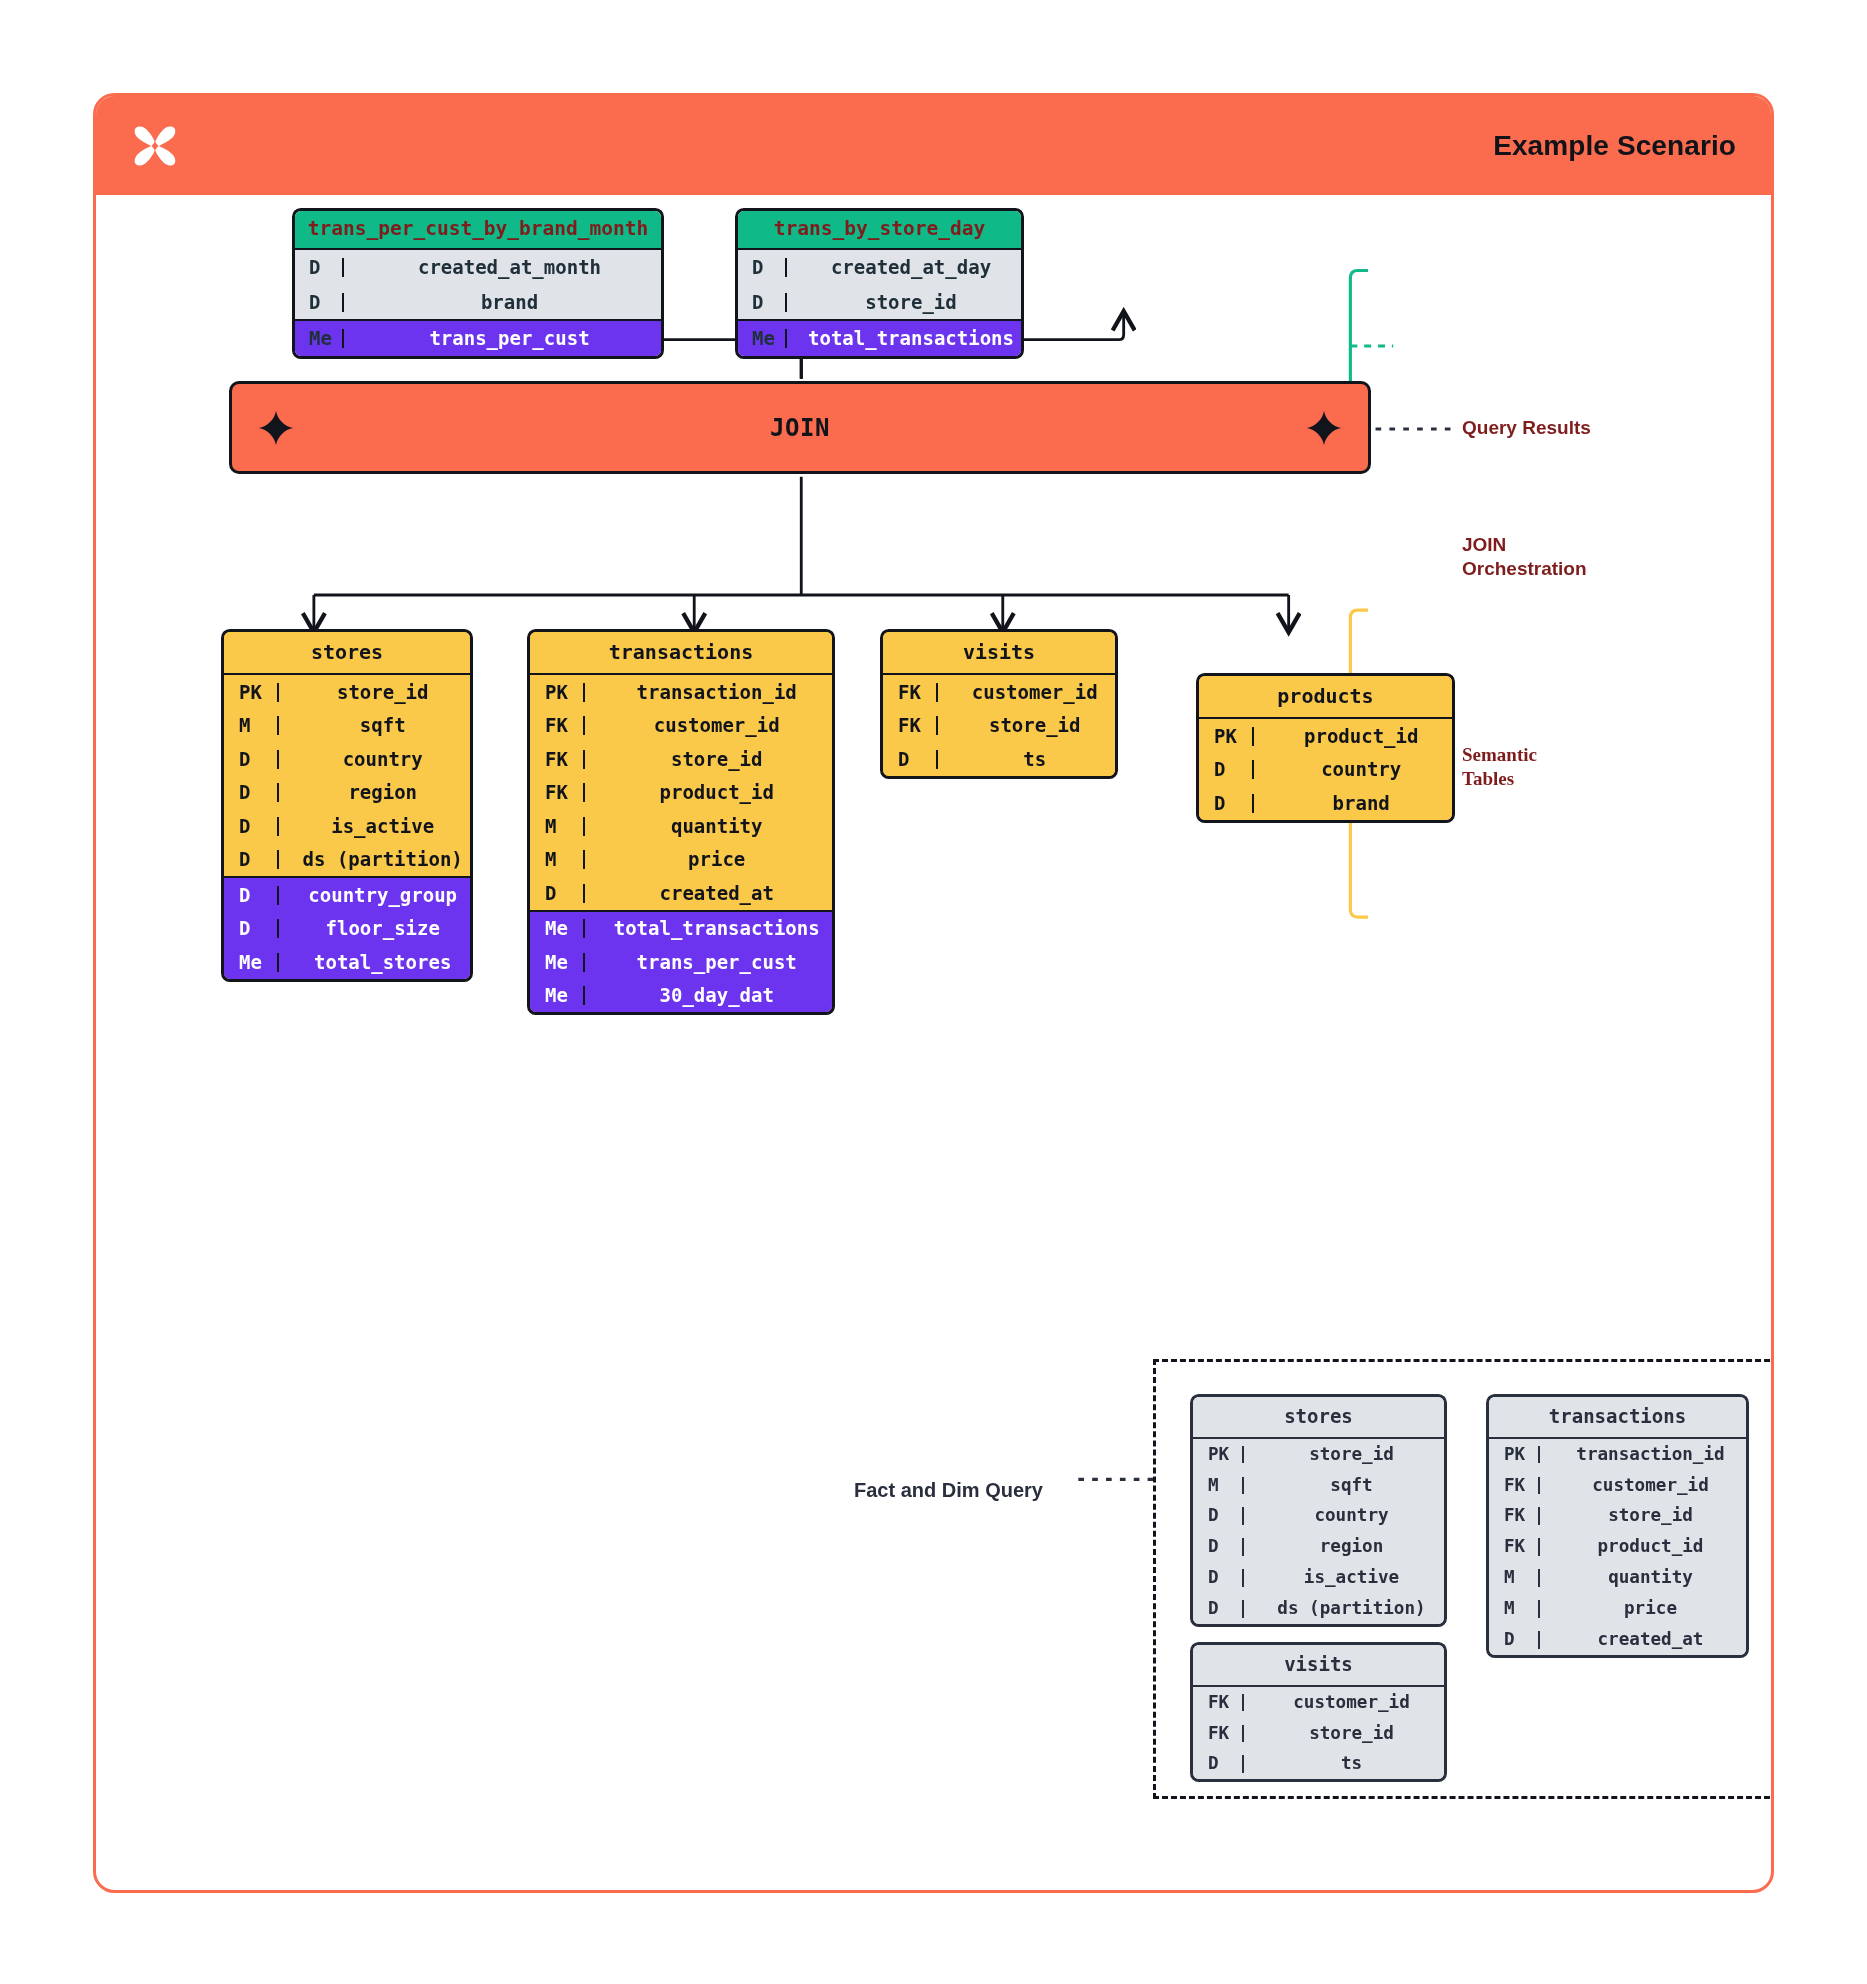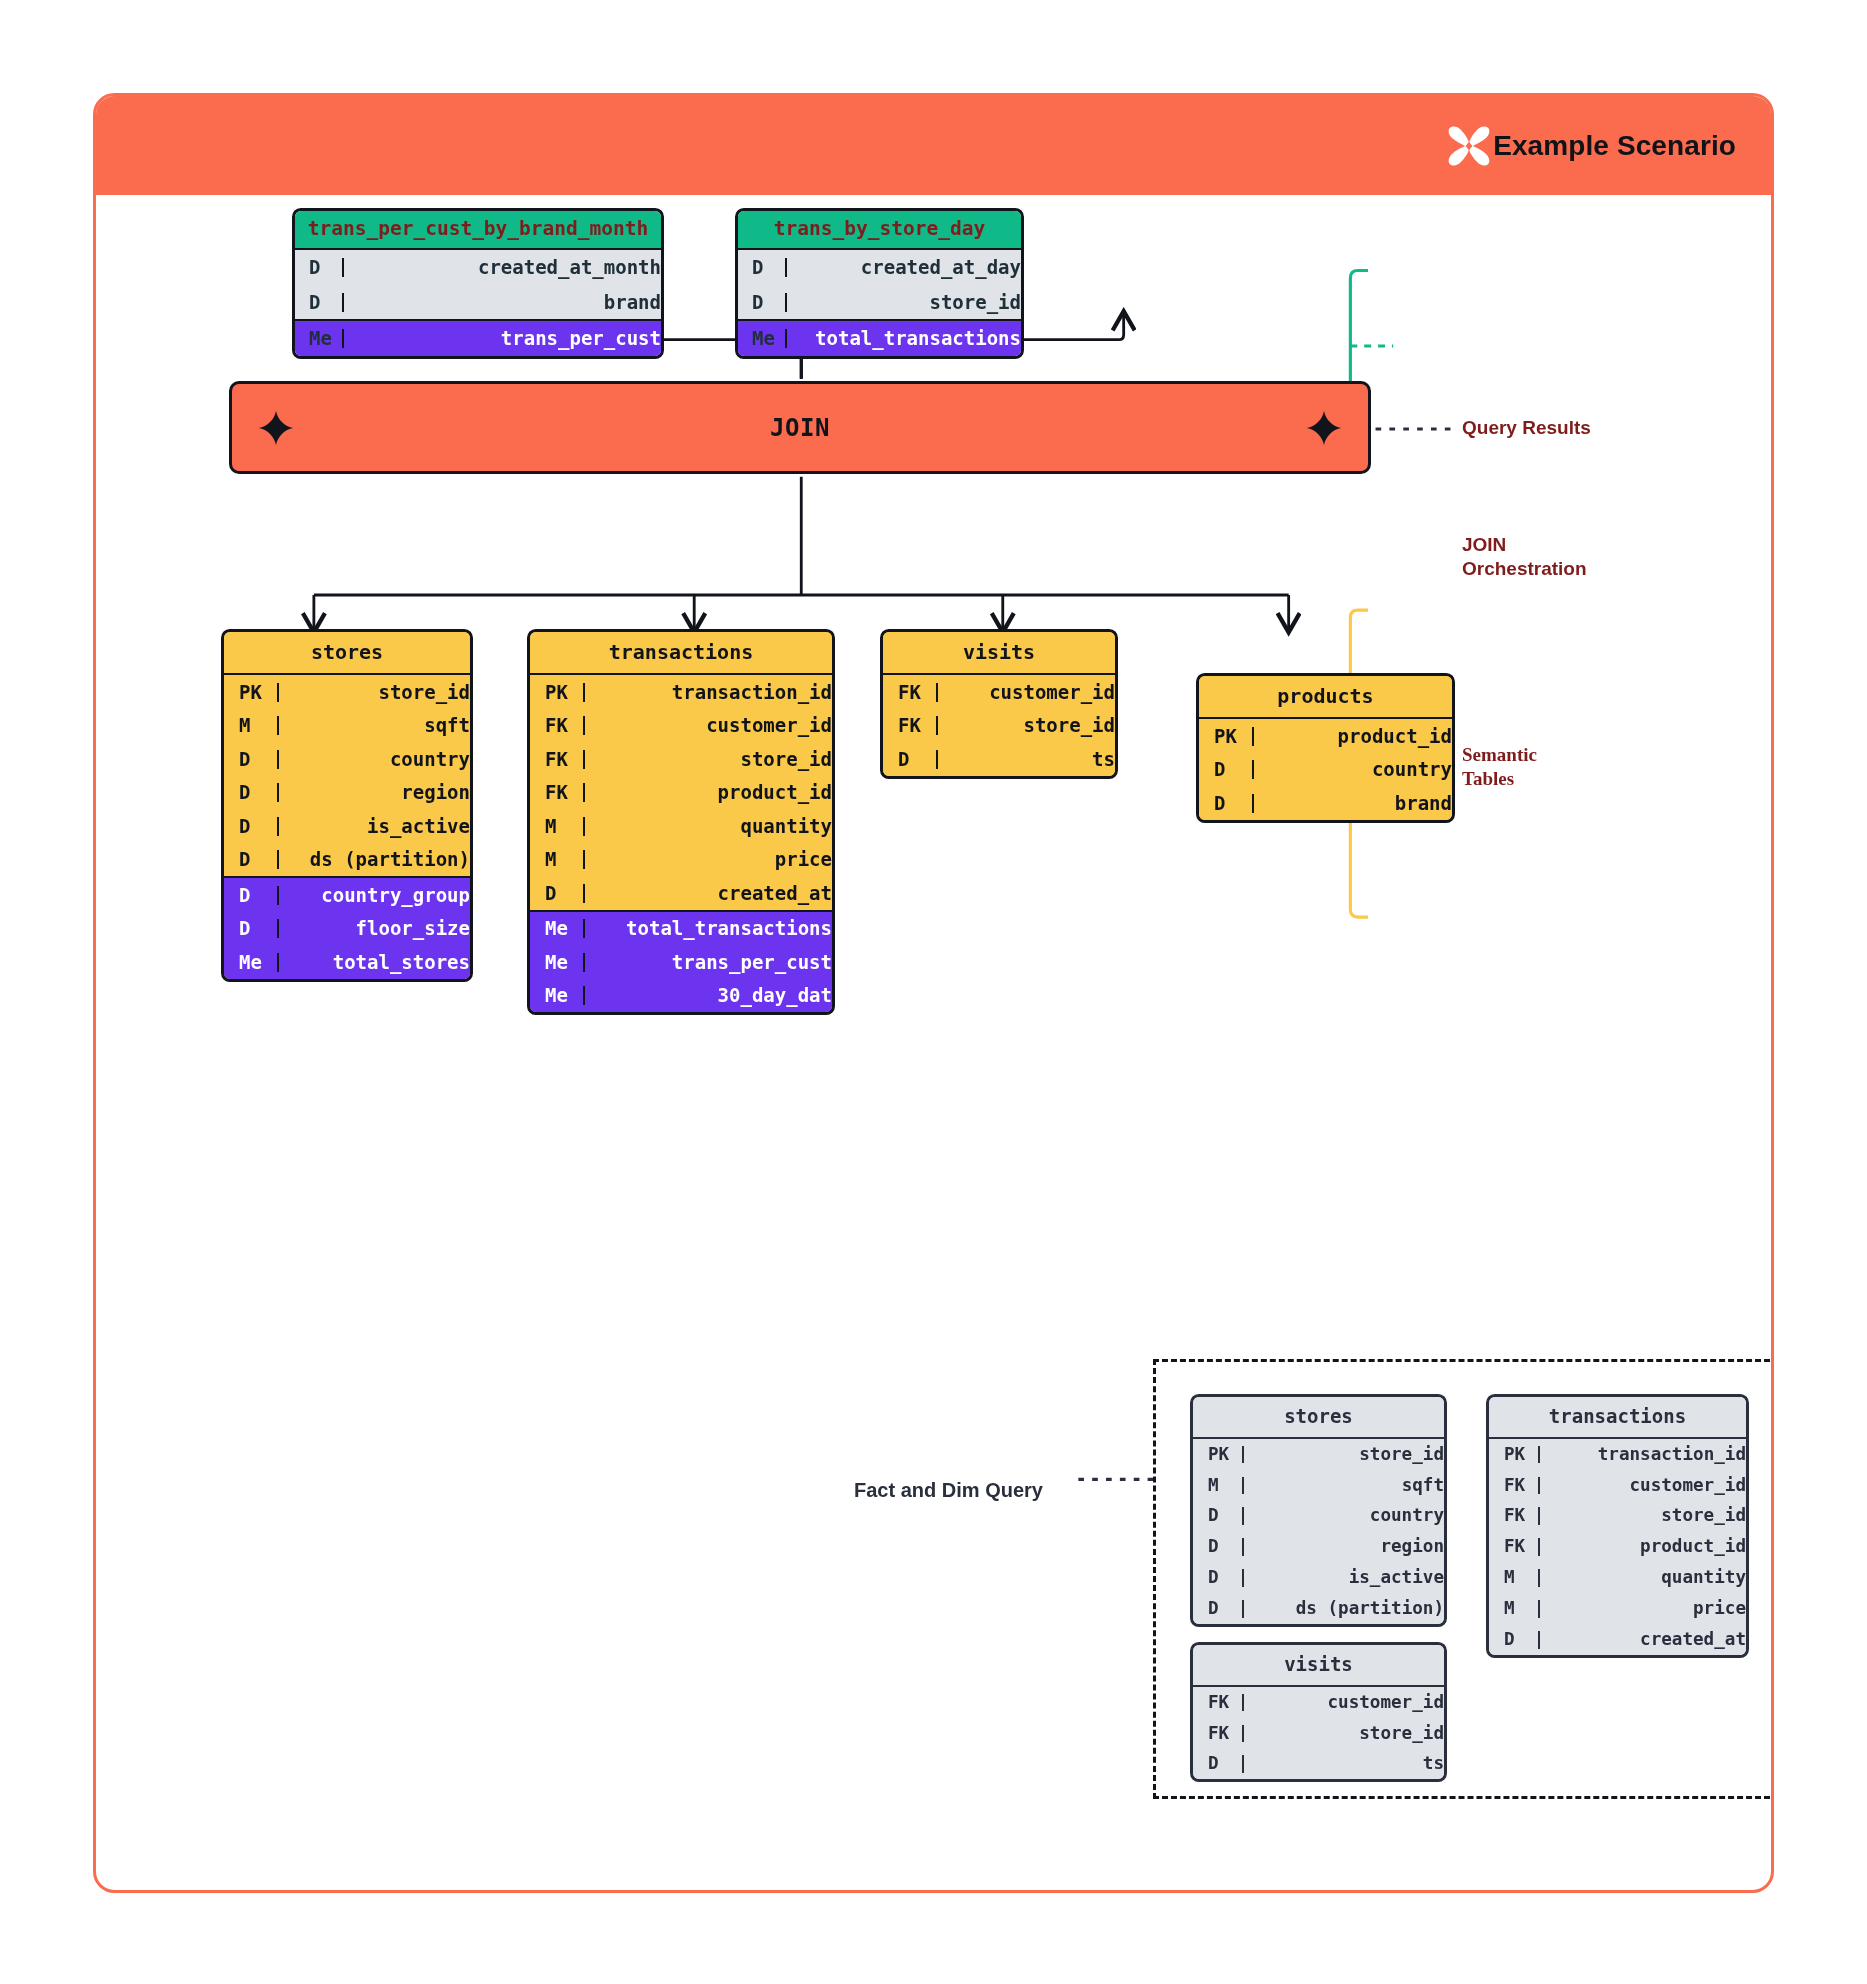--- a/index.html
+++ b/index.html
@@ -6,40 +6,40 @@
   body{width:1868px;height:1985px;position:relative;font-family:"Liberation Sans",sans-serif;}
 
   
   #frame{
     position:absolute;left:93px;top:93px;width:1681px;height:1800px;
     border:3.8px solid #FB6B4E;border-radius:21.4px;box-sizing:border-box;background:#fff;
     overflow:hidden;
   }
   #header{
     position:absolute;left:0;top:0;width:100%;height:99px;background:#FB6B4E;
-    display:flex;align-items:center;justify-content:flex-end;
+    display:flex;align-items:center;justify-content:space-between;
     padding:0 35px;box-sizing:border-box;
   }
   #logo{width:48px;height:48px;flex:none;}
   #header-title{font-size:28px;font-weight:bold;color:#111318;letter-spacing:0.1px;}
 
   
   #canvas{position:absolute;left:0;top:99px;width:100%;height:1697px;}
 
   
   .tbl{position:absolute;box-sizing:border-box;border:3.1px solid #12141c;border-radius:8.8px;overflow:hidden;}
   .tbl .ttl{
     text-align:center;font-weight:bold;
     font-family:"DejaVu Sans Mono","Liberation Mono",monospace;
     padding:8.2px 10px 9.4px;line-height:1;
   }
   .tbl .rows{border-top:2.5px solid #12141c;}
   .row{display:flex;align-items:center;font-family:"DejaVu Sans Mono","Liberation Mono",monospace;font-weight:bold;line-height:1;}
   .row .k{flex:none;text-align:left;}
-  .row .v{flex:1;text-align:right;}
+  .row .v{flex:1;text-align:center;}
   .seg{border-top:2.5px solid #12141c;}
 
   
   .qr .ttl{background:#0FB988;color:#7f1d1d;font-size:19.5px;}
   .qr .rows{background:#E0E3E8;}
   .qr .row{font-size:19px;color:#20303a;padding:8.2px 0 7.5px;}
   .qr .row .k{width:47px;padding-left:14px;box-sizing:border-box;}
   .qr .row .v{padding-left:14px;border-left:2.5px solid #12141c;}
   .qr .metric{background:#6D34EF;color:#ffffff;}
   .qr .metric .v{color:#ffffff;}

